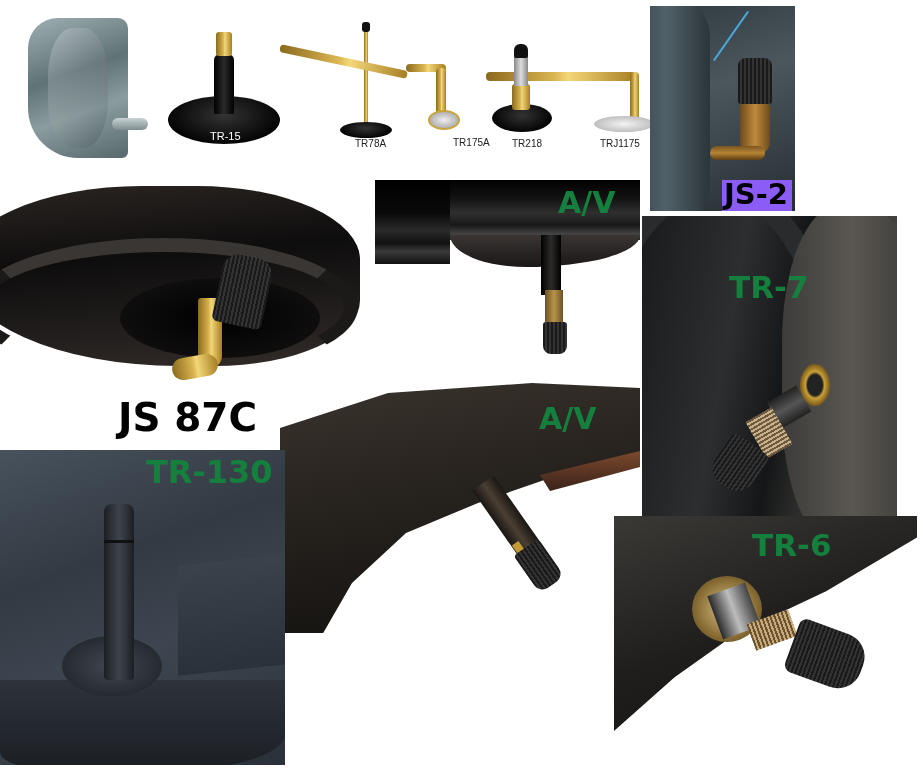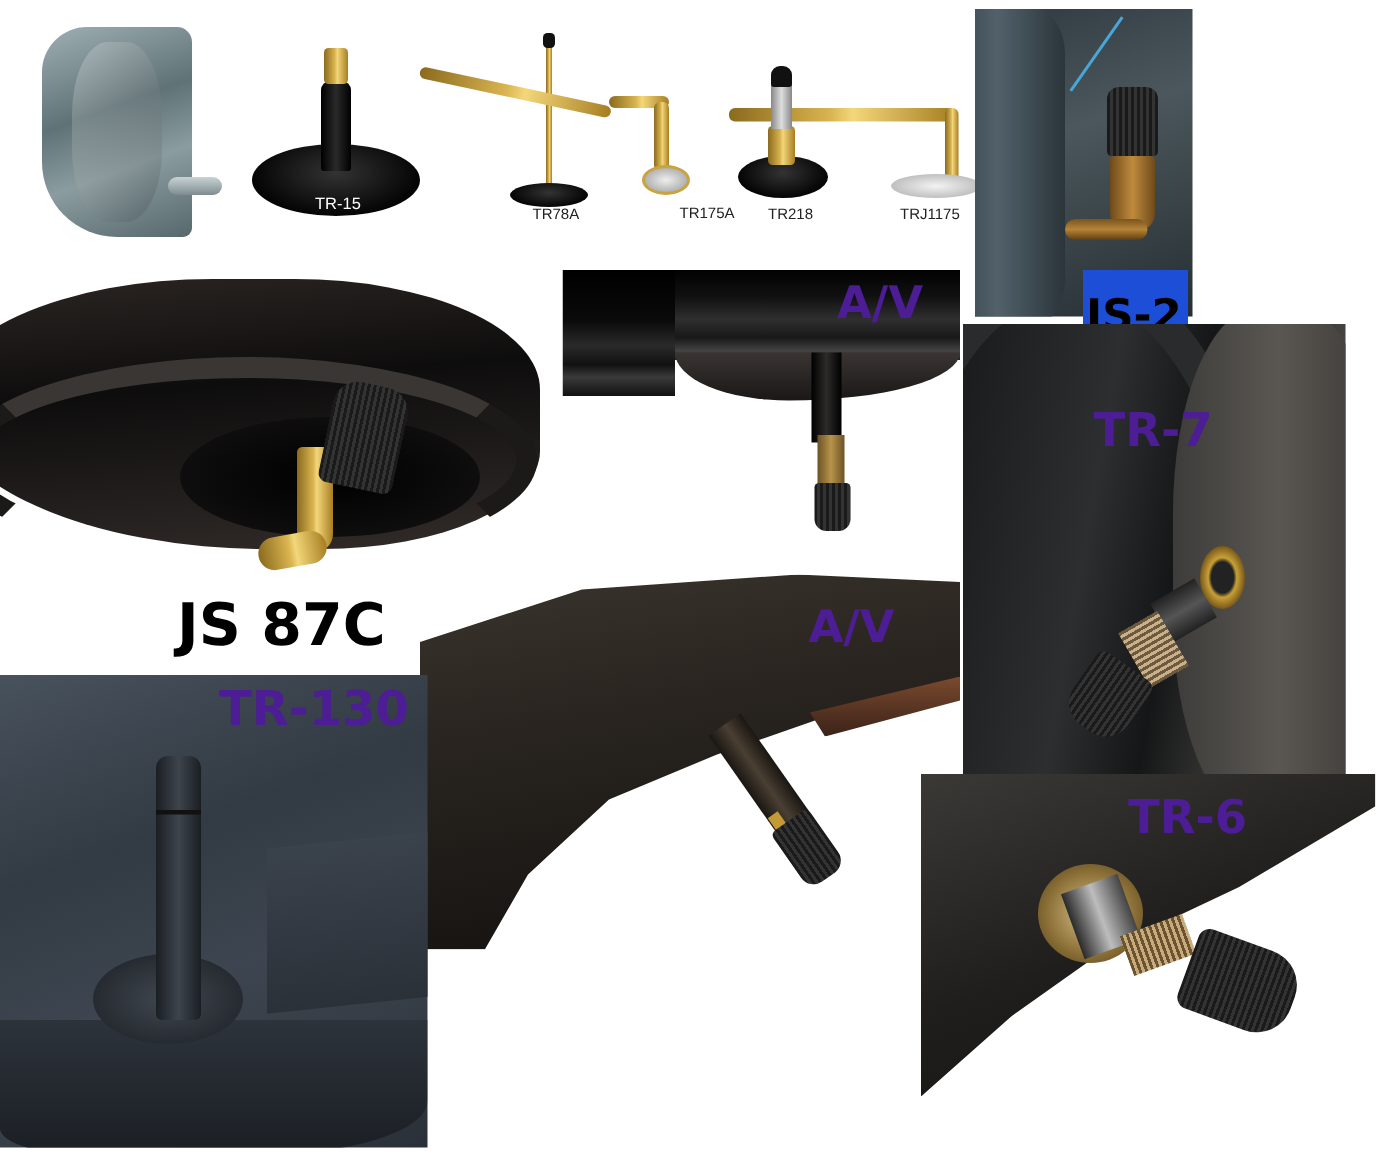--- a/index.html
+++ b/index.html
@@ -1,19 +1,19 @@
 <!DOCTYPE html>
 <html><head>
 <meta charset="utf-8">
 <style>
   html,body{margin:0;padding:0;background:#ffffff;}
   body{width:923px;height:769px;position:relative;overflow:hidden;font-family:"DejaVu Sans","Liberation Sans",sans-serif;}
   .panel{position:absolute;overflow:hidden;}
   .lbl{position:absolute;font-family:"DejaVu Sans",sans-serif;font-weight:bold;white-space:nowrap;line-height:1;}
-  .lbl.white{color:#4c1d95;}
+  .lbl.white{color:#15803d;}
   .lbl.black{color:#000000;}
   .small-lbl{position:absolute;font-family:"Liberation Sans",sans-serif;font-size:10px;color:#222;white-space:nowrap;}
   .tube{position:absolute;border-radius:50%;}
   .stem{position:absolute;}
   .cap{position:absolute;border-radius:3px;background:repeating-linear-gradient(90deg,#1a1a1a 0 2px,#333 2px 4px);}
   .brass{background:linear-gradient(90deg,#8a6a1e,#d9b450 45%,#f3d77a 55%,#a77e22);}
   .base{position:absolute;border-radius:50%;background:radial-gradient(ellipse at 50% 40%,#333,#050505 70%);}
 </style>
 </head>
 <body>
@@ -58,21 +58,21 @@
   <span class="small-lbl" style="left:600px;top:138px;">TRJ1175</span>
 </div>
 
 <div class="panel" style="left:650px;top:6px;width:145px;height:205px;background:linear-gradient(160deg,#2f3a40,#4b575c 40%,#262e33);">
   <div class="tube" style="left:-30px;top:-10px;width:90px;height:230px;background:linear-gradient(90deg,#2b353a,#51616a,#2b353a);border-radius:40px;"></div>
   <div style="position:absolute;left:80px;top:0;width:2px;height:60px;background:#4aa6d6;transform:rotate(35deg);"></div>
   <div class="stem" style="left:90px;top:98px;width:30px;height:50px;background:linear-gradient(90deg,#6e4a1a,#c08a3c,#6e4a1a);border-radius:3px 3px 12px 12px;"></div>
   <div class="stem" style="left:60px;top:140px;width:55px;height:14px;background:linear-gradient(#7a5520,#b58435,#5e3e12);border-radius:7px;"></div>
   <div class="cap" style="left:88px;top:52px;width:34px;height:46px;border-radius:8px 8px 3px 3px;"></div>
 </div>
-<span class="lbl black" style="left:722px;top:180px;font-size:29px;background:#1d4ed8;padding:16px 4px 2px 2px;">JS-2</span>
+<span class="lbl black" style="left:722px;top:180px;font-size:29px;background:#8b5cf6;padding:0 4px 2px 2px;">JS-2</span>
 
 <div class="panel" style="left:0;top:178px;width:360px;height:212px;background:#fff;">
   <div class="tube" style="left:-40px;top:8px;width:400px;height:180px;background:linear-gradient(175deg,#2c2623,#0e0d0d 40%,#1f1c1b 70%,#332c29);border-radius:50% 45% 40% 60%;"></div>
   <div class="tube" style="left:-30px;top:60px;width:360px;height:110px;border:14px solid #1c1a19;background:transparent;border-color:#3a3634 #1c1a19 transparent #1c1a19;"></div>
   <div class="tube" style="left:120px;top:100px;width:200px;height:80px;background:radial-gradient(#000,#151313);"></div>
   <div class="stem brass" style="left:198px;top:120px;width:24px;height:70px;border-radius:4px 4px 14px 14px;"></div>
   <div class="stem brass" style="left:172px;top:178px;width:46px;height:22px;border-radius:12px;transform:rotate(-10deg);"></div>
   <div class="cap" style="left:218px;top:78px;width:50px;height:70px;border-radius:16px 16px 6px 6px;transform:rotate(12deg);"></div>
 </div>
 <span class="lbl black" style="left:118px;top:398px;font-size:39px;">JS 87C</span>

